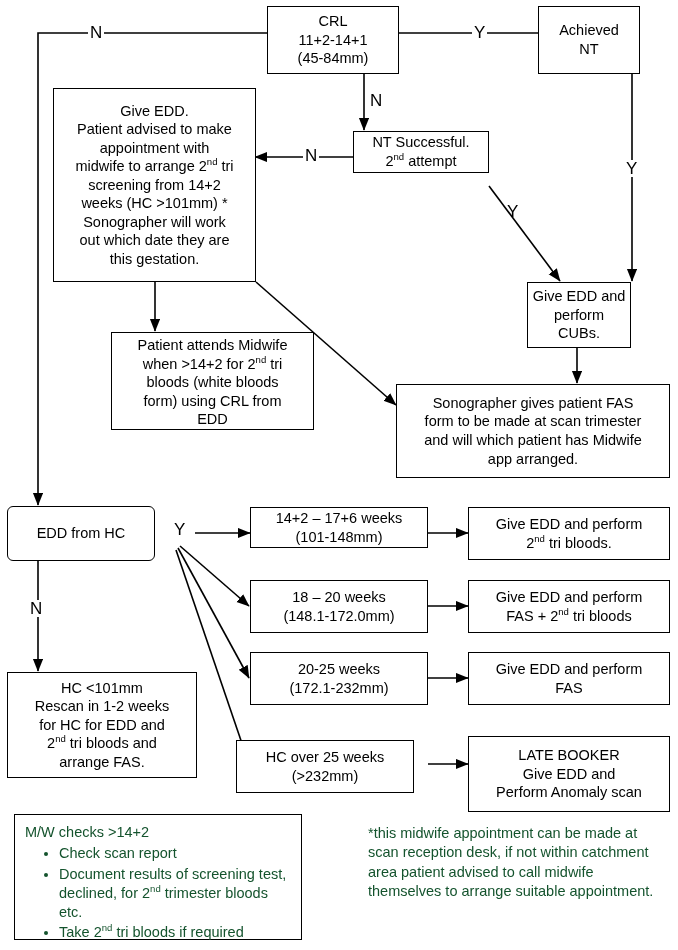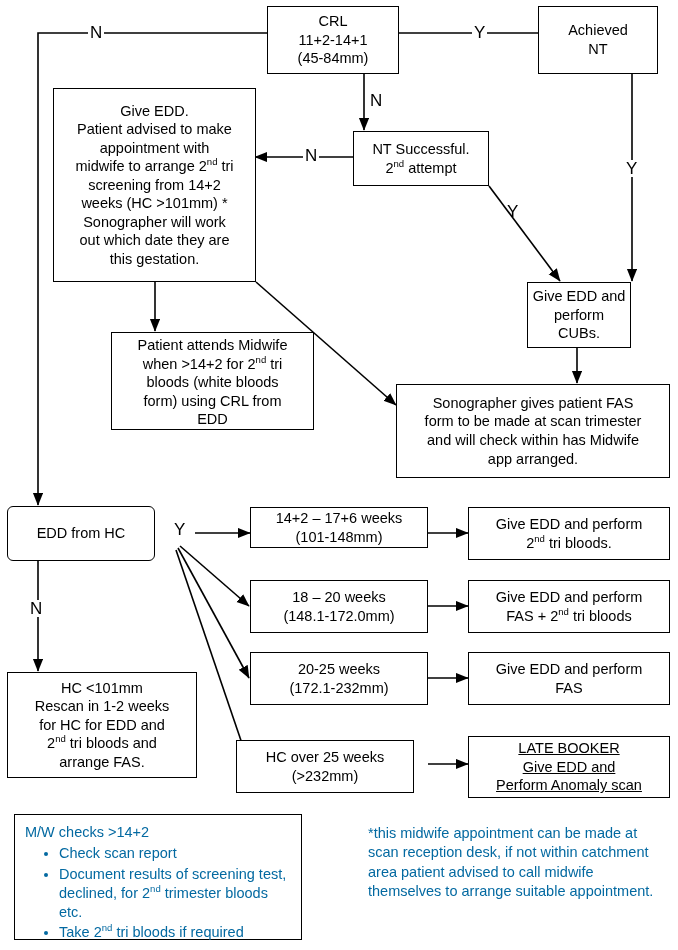--- a/index.html
+++ b/index.html
@@ -50,21 +50,21 @@
   sup {
     font-size: 0.66em;
     vertical-align: super;
     line-height: 0;
   }
   .note {
     position: absolute;
     box-sizing: border-box;
     font-size: 14.5px;
     line-height: 1.33;
-    color: #0369a1;
+    color: #14532d;
     text-align: left;
   }
   .note.boxed { border: 1.5px solid #000000; background:#ffffff; padding: 8px 10px 6px 10px; }
   .note ul {
     margin: 2px 0 16px 0;
     padding-left: 34px;
     list-style: disc;
   }
   .note li { margin: 0 0 1px 0; }
   .clip-line { display:block; }
@@ -115,42 +115,42 @@
   </svg>
 
   <div class="node" style="left:267px; top:6px; width:132px; height:68px;">
     <div class="txt">
       <span class="clip-line">CRL</span>
       <span class="clip-line">11+2-14+1</span>
       <span class="clip-line">(45-84mm)</span>
     </div>
   </div>
 
-  <div class="node" style="left:538px; top:6px; width:120px; height:68px;">
+  <div class="node" style="left:538px; top:6px; width:102px; height:68px;">
     <div class="txt">
       <span class="clip-line">Achieved</span>
       <span class="clip-line">NT</span>
     </div>
   </div>
 
   <div class="node" style="left:53px; top:88px; width:203px; height:194px;">
     <div class="txt">
       <span class="clip-line">Give EDD.</span>
       <span class="clip-line">Patient advised to make</span>
       <span class="clip-line">appointment with</span>
       <span class="clip-line">midwife to arrange 2<sup>nd</sup> tri</span>
       <span class="clip-line">screening from 14+2</span>
       <span class="clip-line">weeks (HC &gt;101mm) *</span>
       <span class="clip-line">Sonographer will work</span>
       <span class="clip-line">out which date they are</span>
       <span class="clip-line">this gestation.</span>
     </div>
   </div>
 
-  <div class="node" style="left:353px; top:131px; width:136px; height:55px;">
+  <div class="node" style="left:353px; top:131px; width:136px; height:42px;">
     <div class="txt">
       <span class="clip-line">NT Successful.</span>
       <span class="clip-line">2<sup>nd</sup> attempt</span>
     </div>
   </div>
 
   <div class="node" style="left:527px; top:282px; width:104px; height:66px;">
     <div class="txt">
       <span class="clip-line">Give EDD and</span>
       <span class="clip-line">perform</span>
@@ -165,21 +165,21 @@
       <span class="clip-line">bloods (white bloods</span>
       <span class="clip-line">form) using CRL from</span>
       <span class="clip-line">EDD</span>
     </div>
   </div>
 
   <div class="node" style="left:396px; top:384px; width:274px; height:94px;">
     <div class="txt">
       <span class="clip-line">Sonographer gives patient FAS</span>
       <span class="clip-line">form to be made at scan trimester</span>
-      <span class="clip-line">and will check within has Midwife</span>
+      <span class="clip-line">and will which patient has Midwife</span>
       <span class="clip-line">app arranged.</span>
     </div>
   </div>
 
   <div class="node" style="left:7px; top:506px; width:148px; height:55px;border-radius:6px;">
     <div class="txt">
       <span class="clip-line">EDD from HC</span>
     </div>
   </div>
 
@@ -235,21 +235,21 @@
     </div>
   </div>
 
   <div class="node" style="left:468px; top:652px; width:202px; height:53px;">
     <div class="txt">
       <span class="clip-line">Give EDD and perform</span>
       <span class="clip-line">FAS</span>
     </div>
   </div>
 
-  <div class="node" style="left:468px; top:736px; width:202px; height:62px;text-decoration:underline;">
+  <div class="node" style="left:468px; top:736px; width:202px; height:76px;">
     <div class="txt">
       <span class="clip-line">LATE BOOKER</span>
       <span class="clip-line">Give EDD and</span>
       <span class="clip-line">Perform Anomaly scan</span>
     </div>
   </div>
 
   <div class="edge-label" style="left:88px; top:24px;">N</div>
   <div class="edge-label" style="left:472px; top:24px;">Y</div>
   <div class="edge-label" style="left:368px; top:92px;">N</div>

